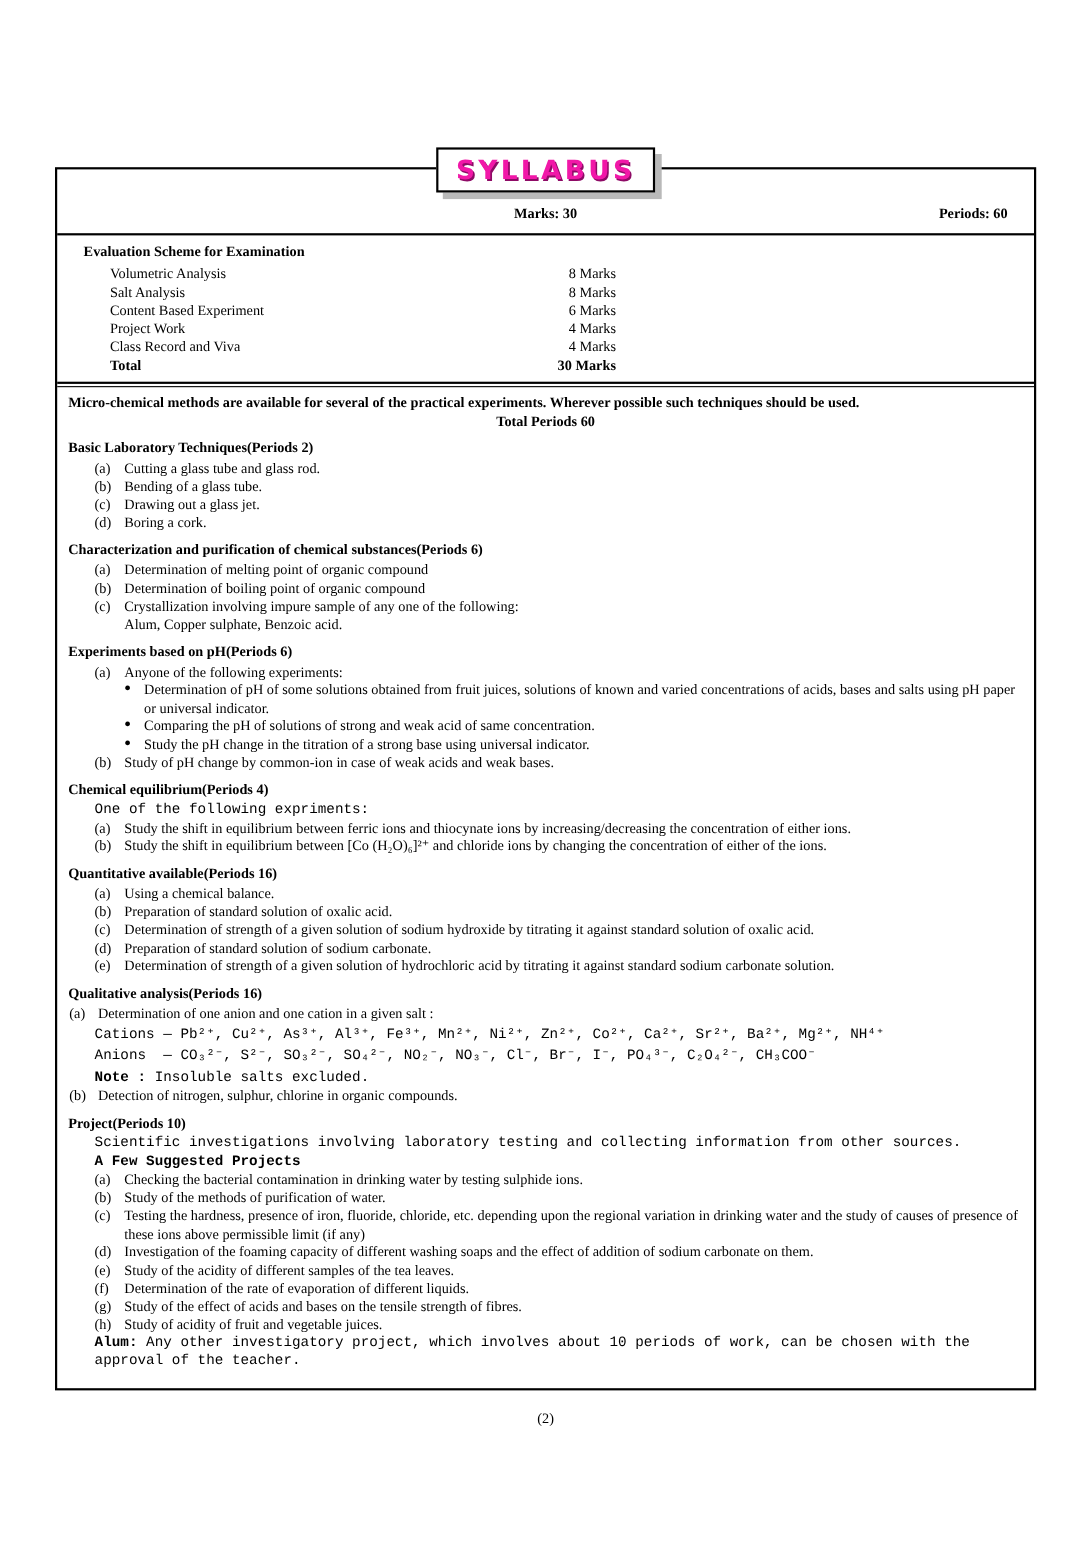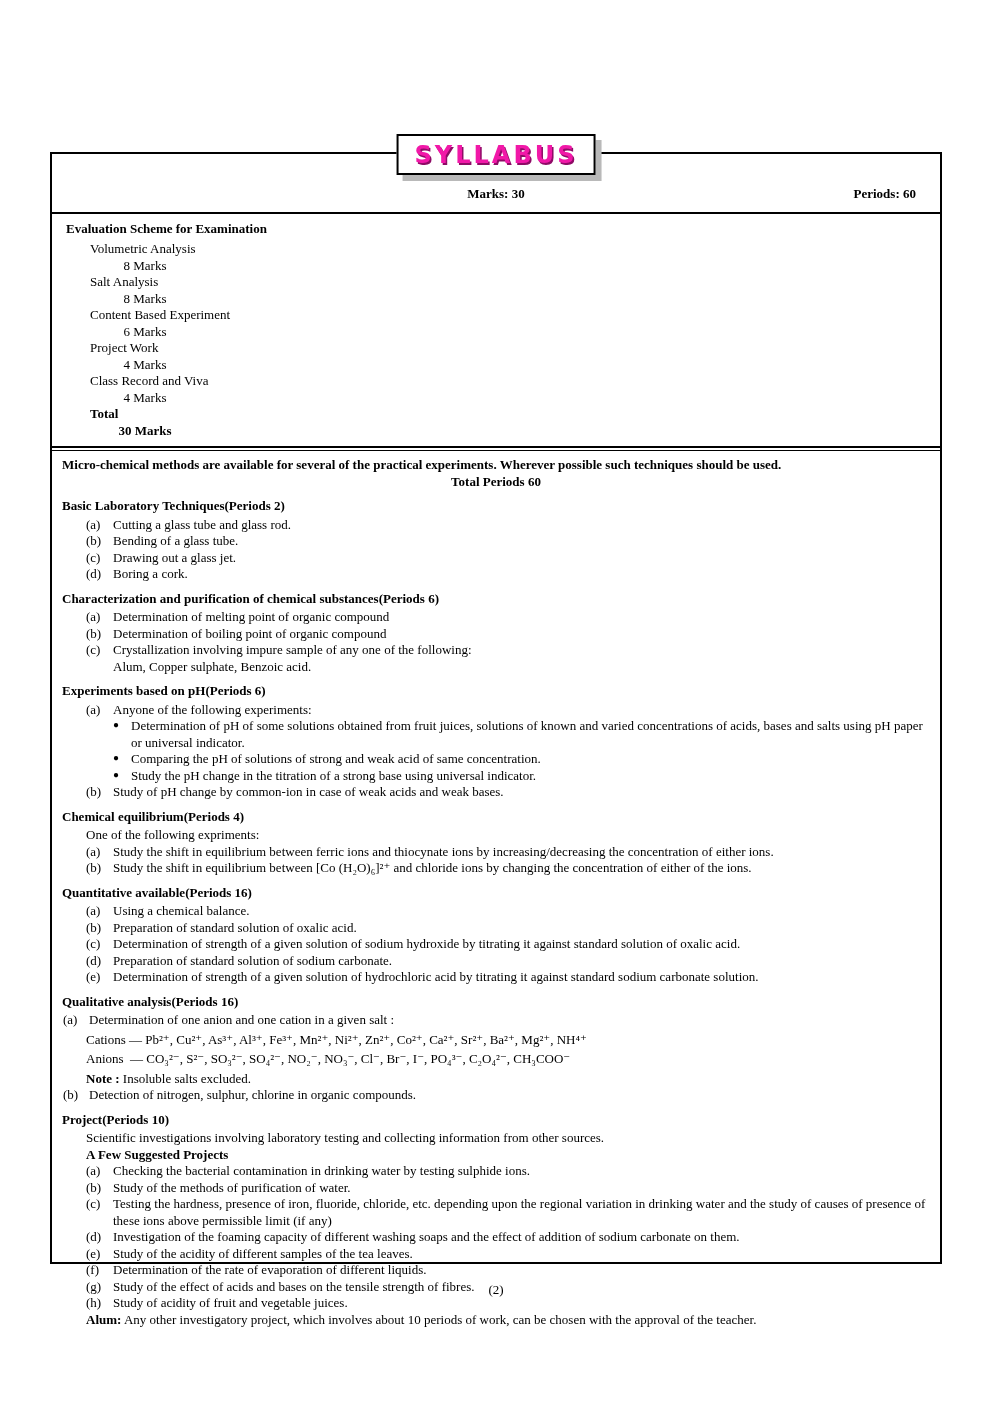--- a/index.html
+++ b/index.html
@@ -31,35 +31,35 @@
   }
 
   
   .header-row {
     position:relative; margin-top:32px; padding:0 10px 9px;
     border-bottom:2px solid #000; font-weight:bold; text-align:center;
   }
   .header-row .periods { position:absolute; right:24px; top:0; }
 
   
-  .eval { padding:7px 14px 7px; }
+  .eval { padding:7px 24px 7px; }
   .eval-title { font-weight:bold; margin-bottom:4px; }
-  .eval-row { display:flex; padding-left:24px;flex-direction:column; }
+  .eval-row { display:flex; padding-left:24px; }
   .eval-row .lbl { width:350px; }
-  .eval-row .mks { width:110px; text-align:center; }
+  .eval-row .mks { width:110px; text-align:right; }
   .eval-row.total { font-weight:bold; }
   .double-rule { height:5px; border-top:2px solid #000; border-bottom:1.5px solid #000; }
 
   
   .content { padding:6px 10px 0; }
   .intro-note { font-weight:bold; text-align:justify; }
   .total-periods { font-weight:bold; text-align:center; }
 
   .sec-head { display:flex; justify-content:flex-start; font-weight:bold; margin-top:8px; margin-bottom:2px; }
-  .lead, .subline, .noteline, .formula { padding-left:24px; }
+  .lead, .subline, .noteline, .formula { padding-left:24px;font-family:Liberation Mono, monospace; }
   .subline.b { font-weight:bold; }
 
   .item { display:flex; padding-left:24px; }
   .item .il { width:27px; flex:none; }
   .item .it { flex:1; }
   .item.outer { padding-left:1px; }
   .item.outer .il { width:26px; }
 
   .bullets { padding-left:51px; }
   .bullet { display:flex; }

